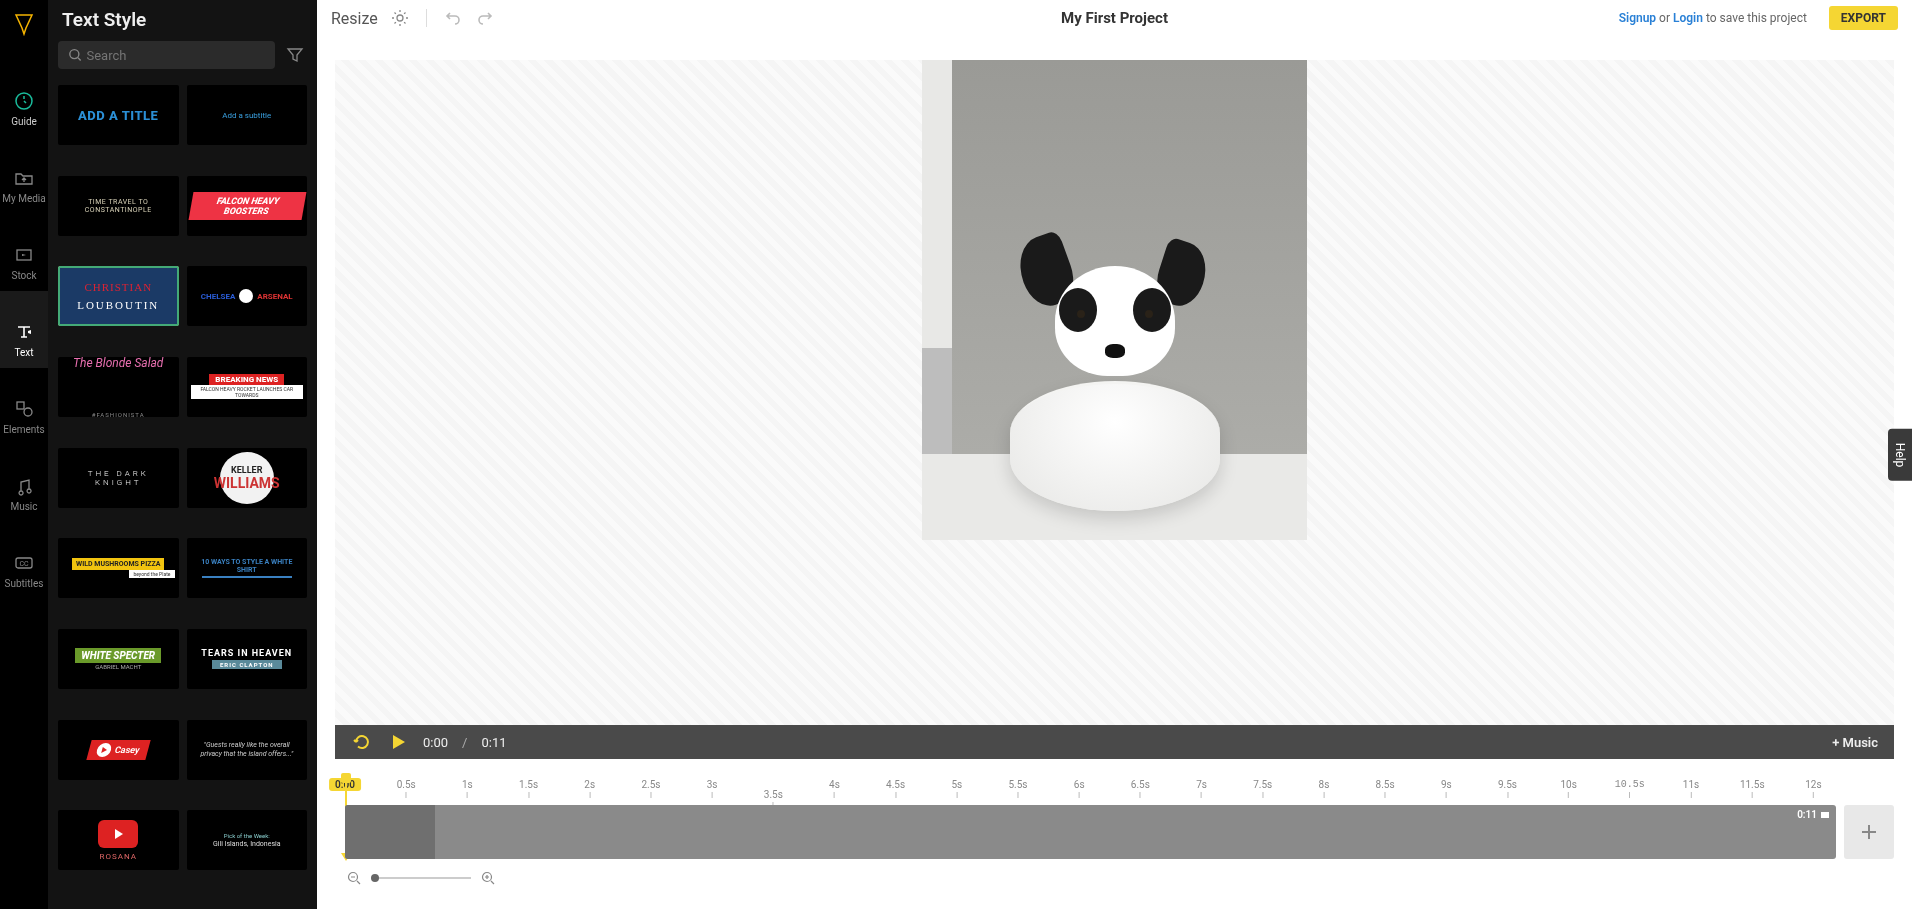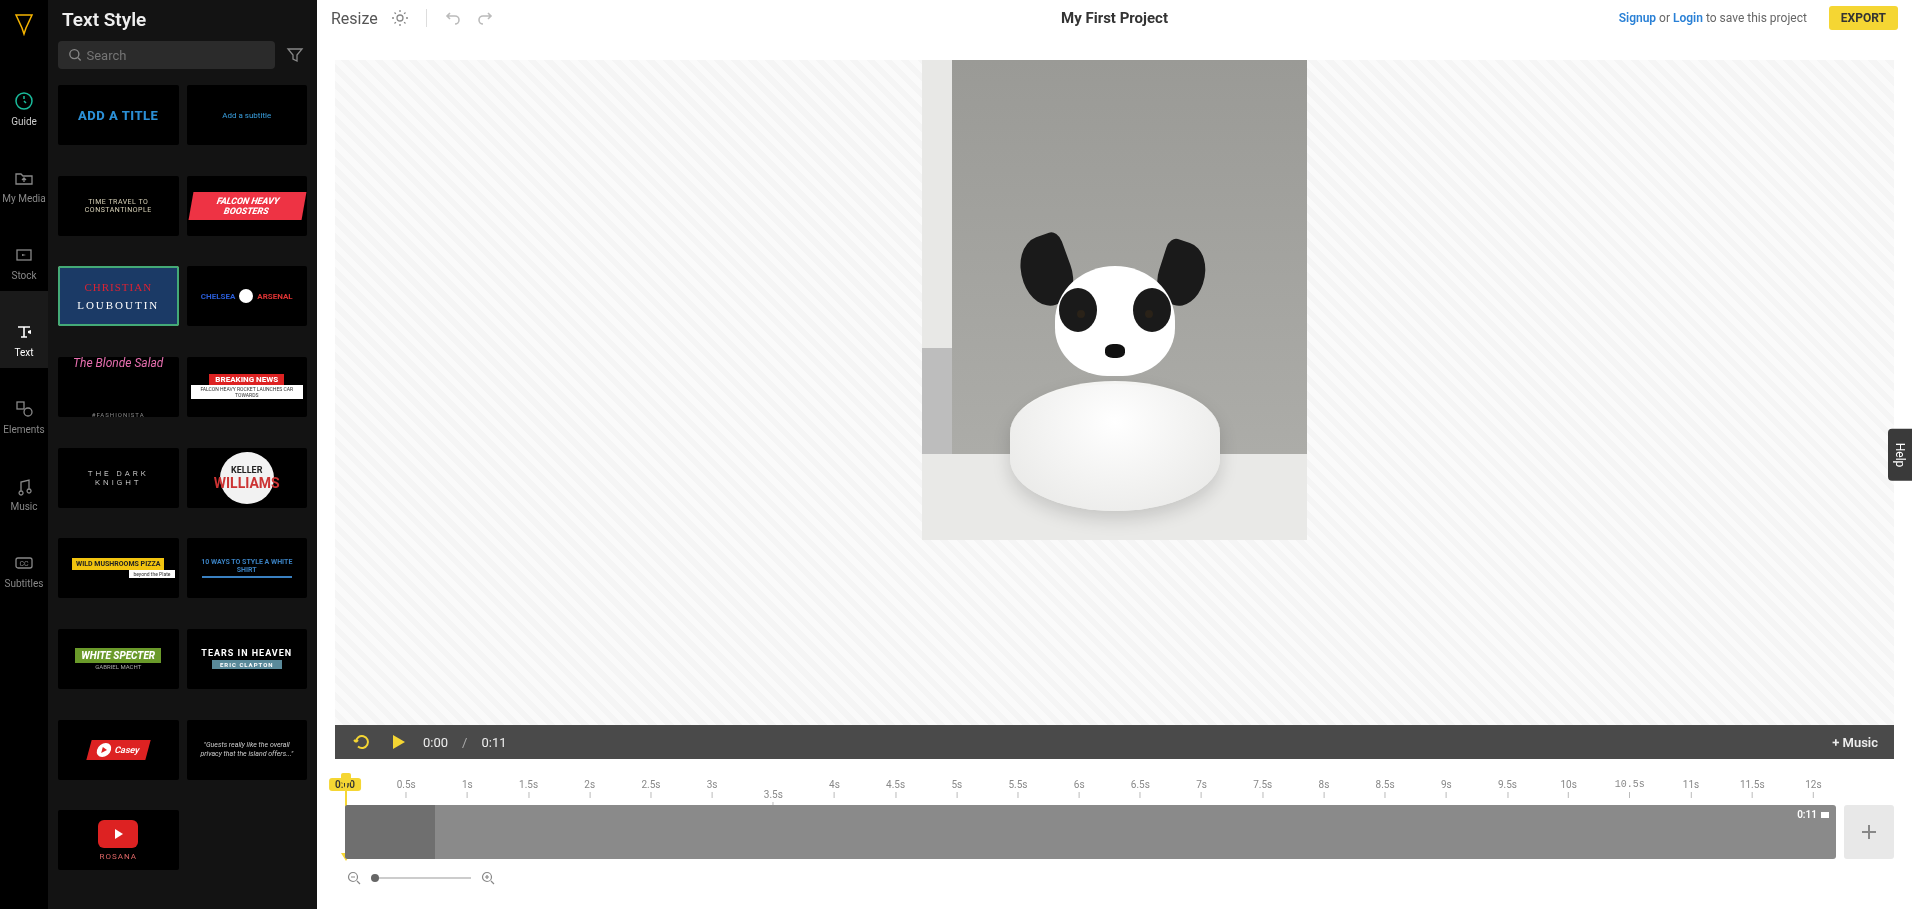--- a/index.html
+++ b/index.html
@@ -287,20 +287,24 @@
             <span class="name">Casey</span>
           </div>
         </div>
       <div class="style-card c-guests">
           <span>"Guests really like the overall privacy that the island offers..."</span>
         </div>
       <div class="style-card c-rosana">
           <div class="yt"></div>
           <span class="name">ROSANA</span>
         </div>
+      <div class="style-card c-gili">
+          <span class="top">Pick of the Week:</span>
+          <span>Gili Islands, Indonesia</span>
+        </div>
     </div>
   </div>
 
   <div class="main">
     <div class="topbar">
       <div class="topbar-left">
         <div class="topbar-btn">
             <span>Resize</span>
           </div>
         <div class="topbar-icon">

